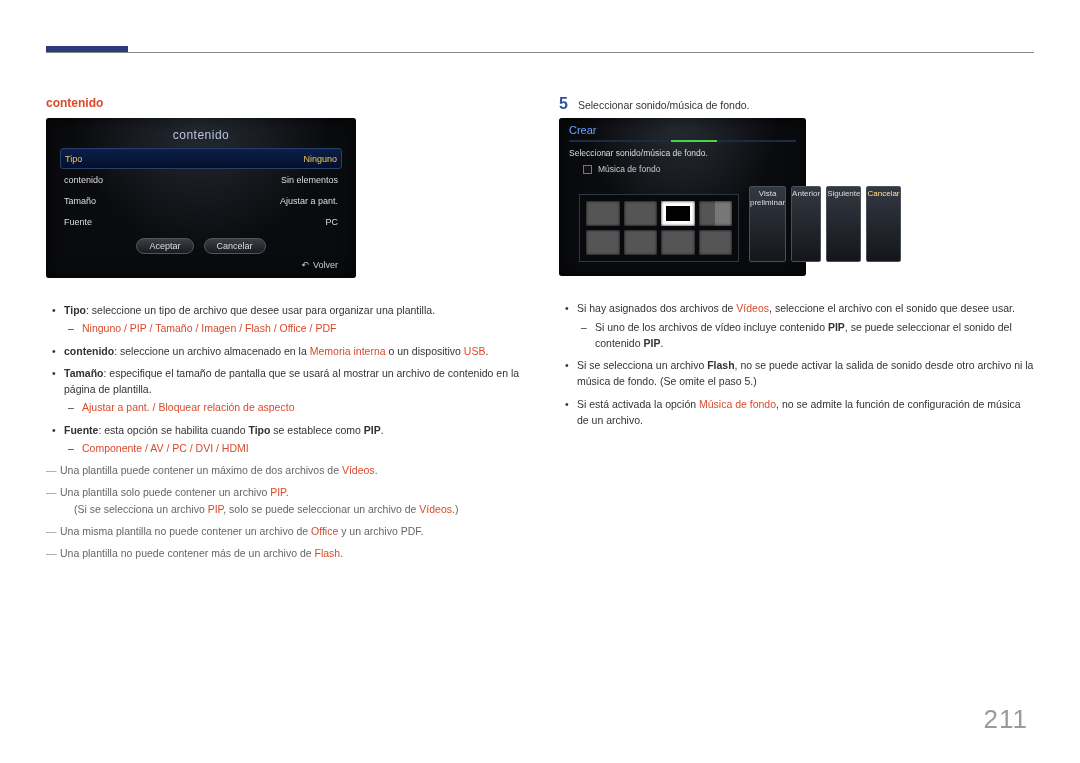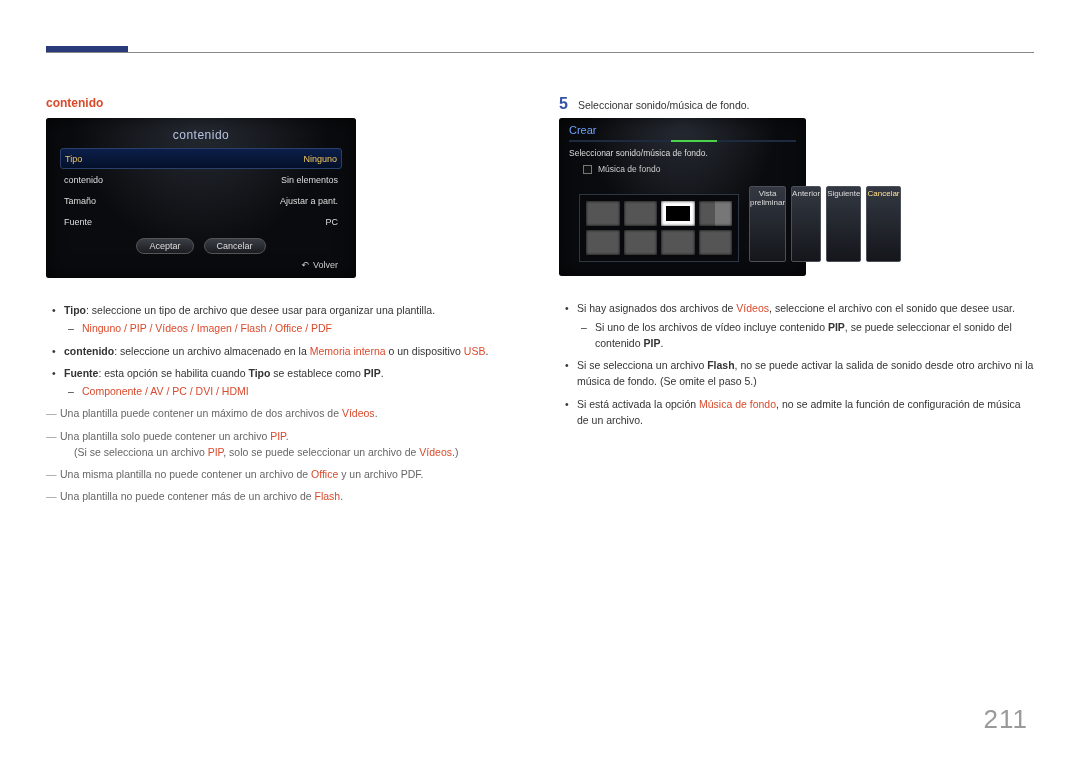--- a/index.html
+++ b/index.html
@@ -301,25 +301,31 @@
       </div>
       <div class="panel-footer">
         <span class="ret-icon">↶</span><span>Volver</span>
       </div>
     </div>
 
     <ul class="doc-bullets">
       <li>
         <span class="bold">Tipo</span><span>: seleccione un tipo de archivo que desee usar para organizar una plantilla.</span>
         <ul class="sublist">
-          <li><span class="hl">Ninguno / PIP / Vídeos / Imagen / Flash / Office / PDF</span></li>
+          <li><span class="hl">Ninguno / PIP / Tamaño / Imagen / Flash / Office / PDF</span></li>
         </ul>
       </li>
       <li>
         <span class="bold">contenido</span><span>: seleccione un archivo almacenado en la </span><span class="hl">Memoria interna</span><span> o un dispositivo </span><span class="hl">USB</span><span>.</span>
+      </li>
+      <li>
+        <span class="bold">Tamaño</span><span>: especifique el tamaño de pantalla que se usará al mostrar un archivo de contenido en la página de plantilla.</span>
+        <ul class="sublist">
+          <li><span class="hl">Ajustar a pant. / Bloquear relación de aspecto</span></li>
+        </ul>
       </li>
       <li>
         <span class="bold">Fuente</span><span>: esta opción se habilita cuando </span><span class="bold">Tipo</span><span> se establece como </span><span class="bold">PIP</span><span>.</span>
         <ul class="sublist">
           <li><span class="hl">Componente / AV / PC / DVI / HDMI</span></li>
         </ul>
       </li>
     </ul>
 
     <ul class="dashlist">

